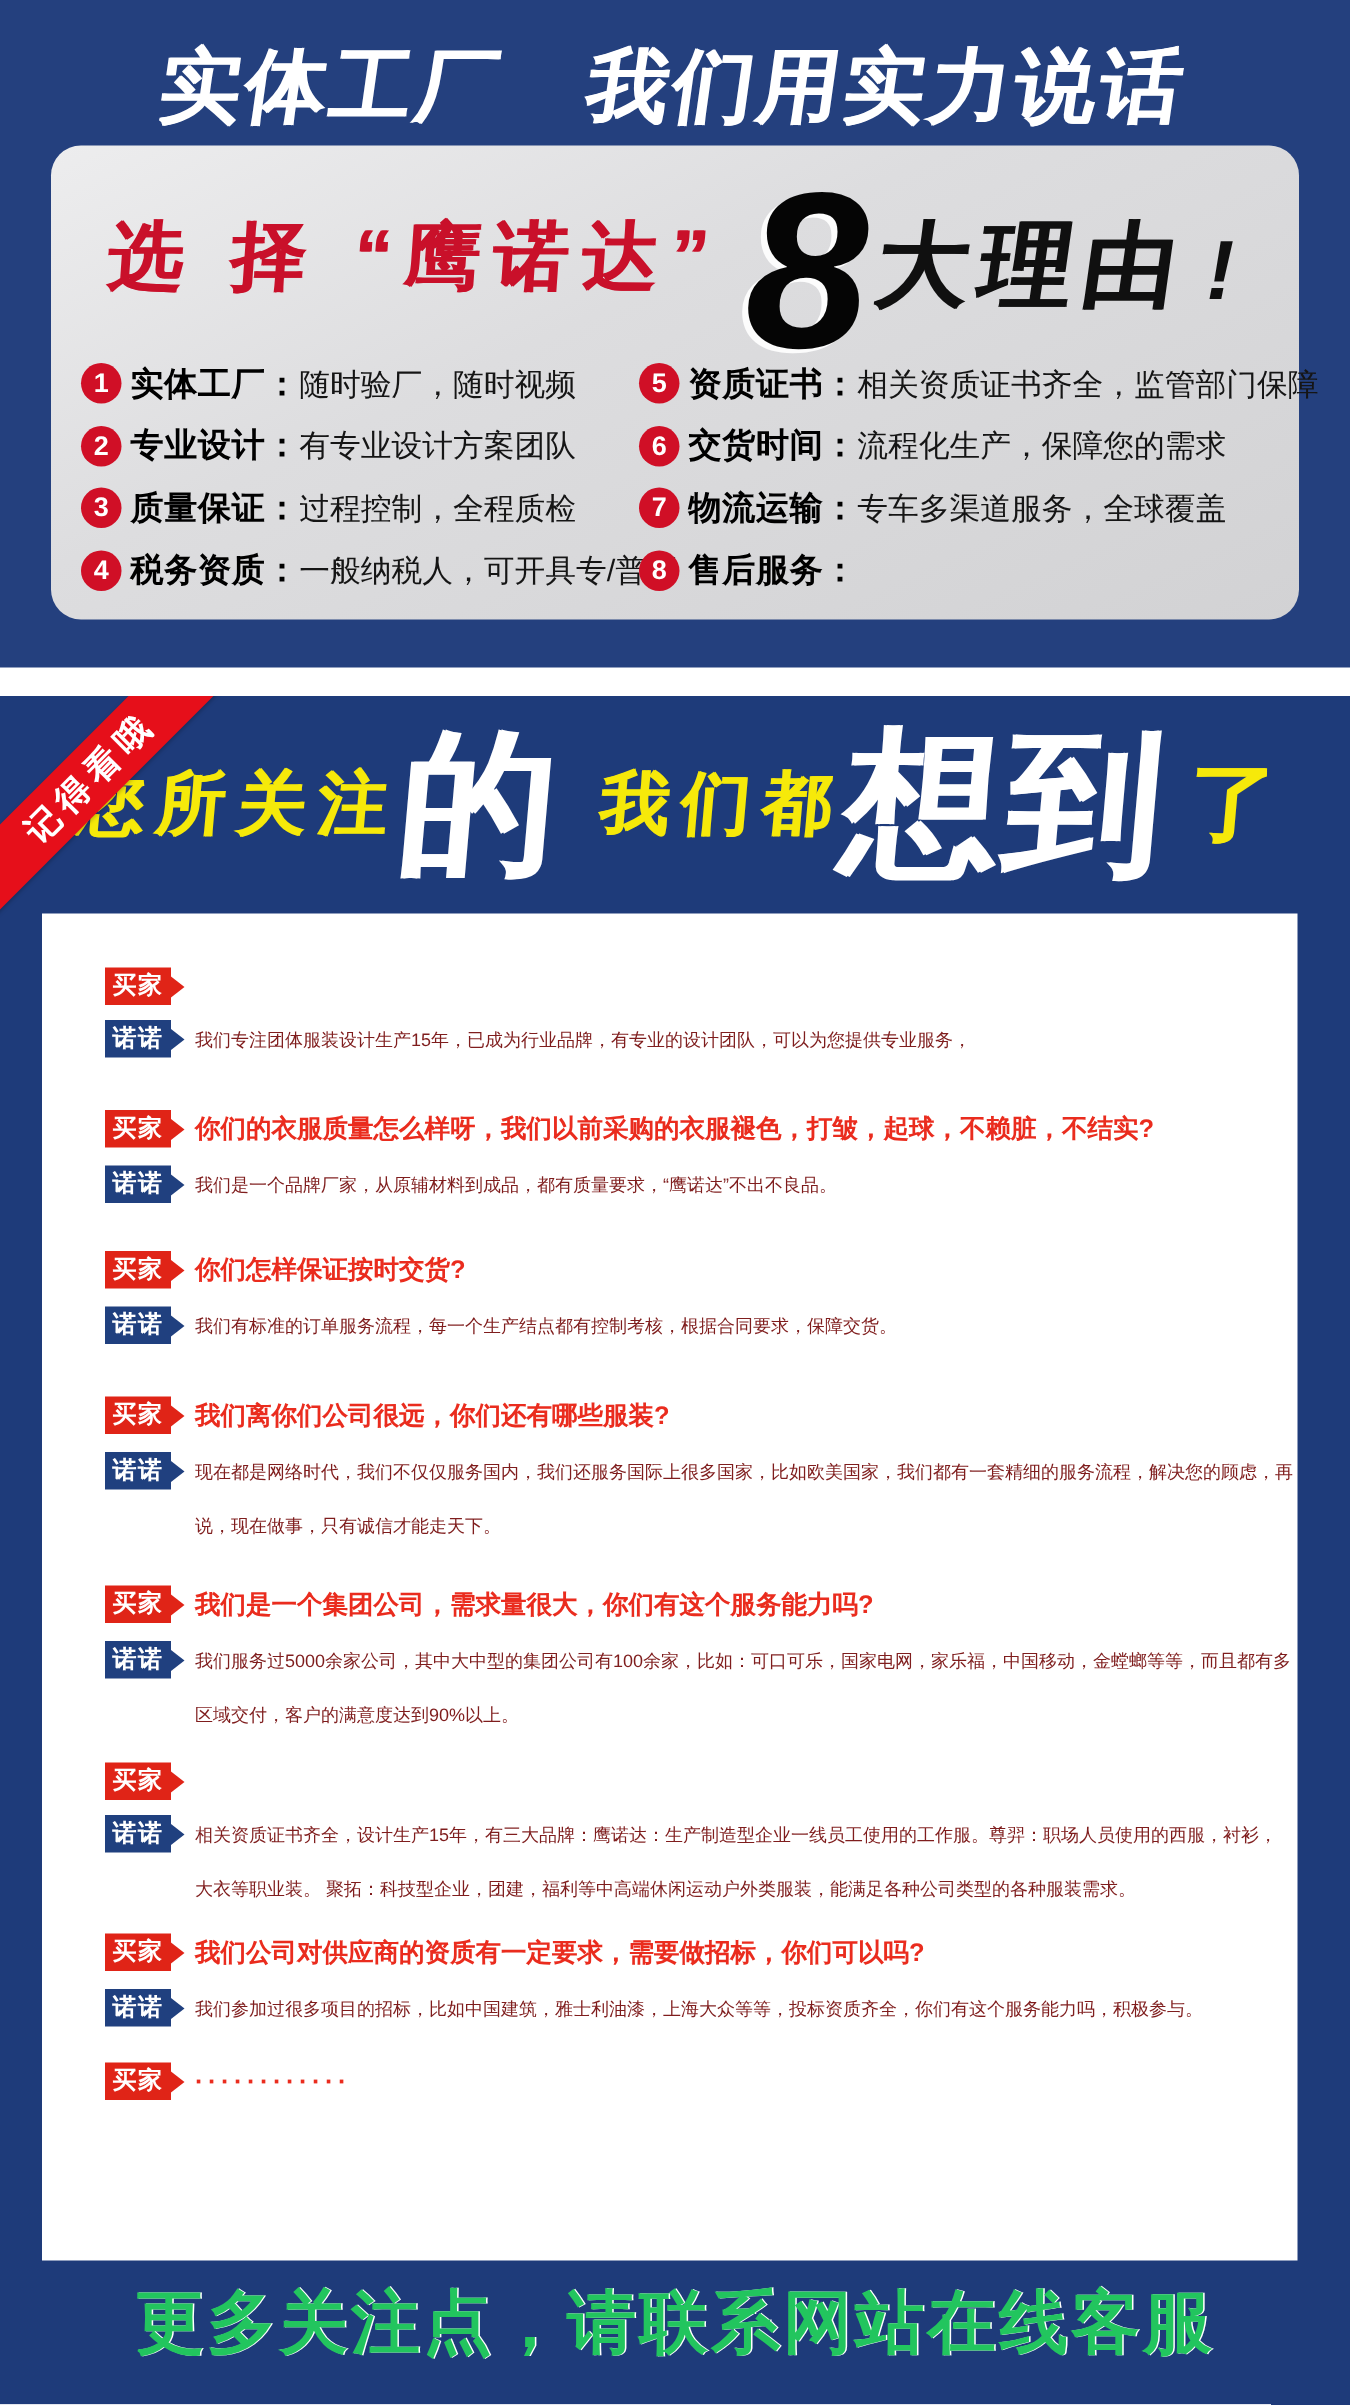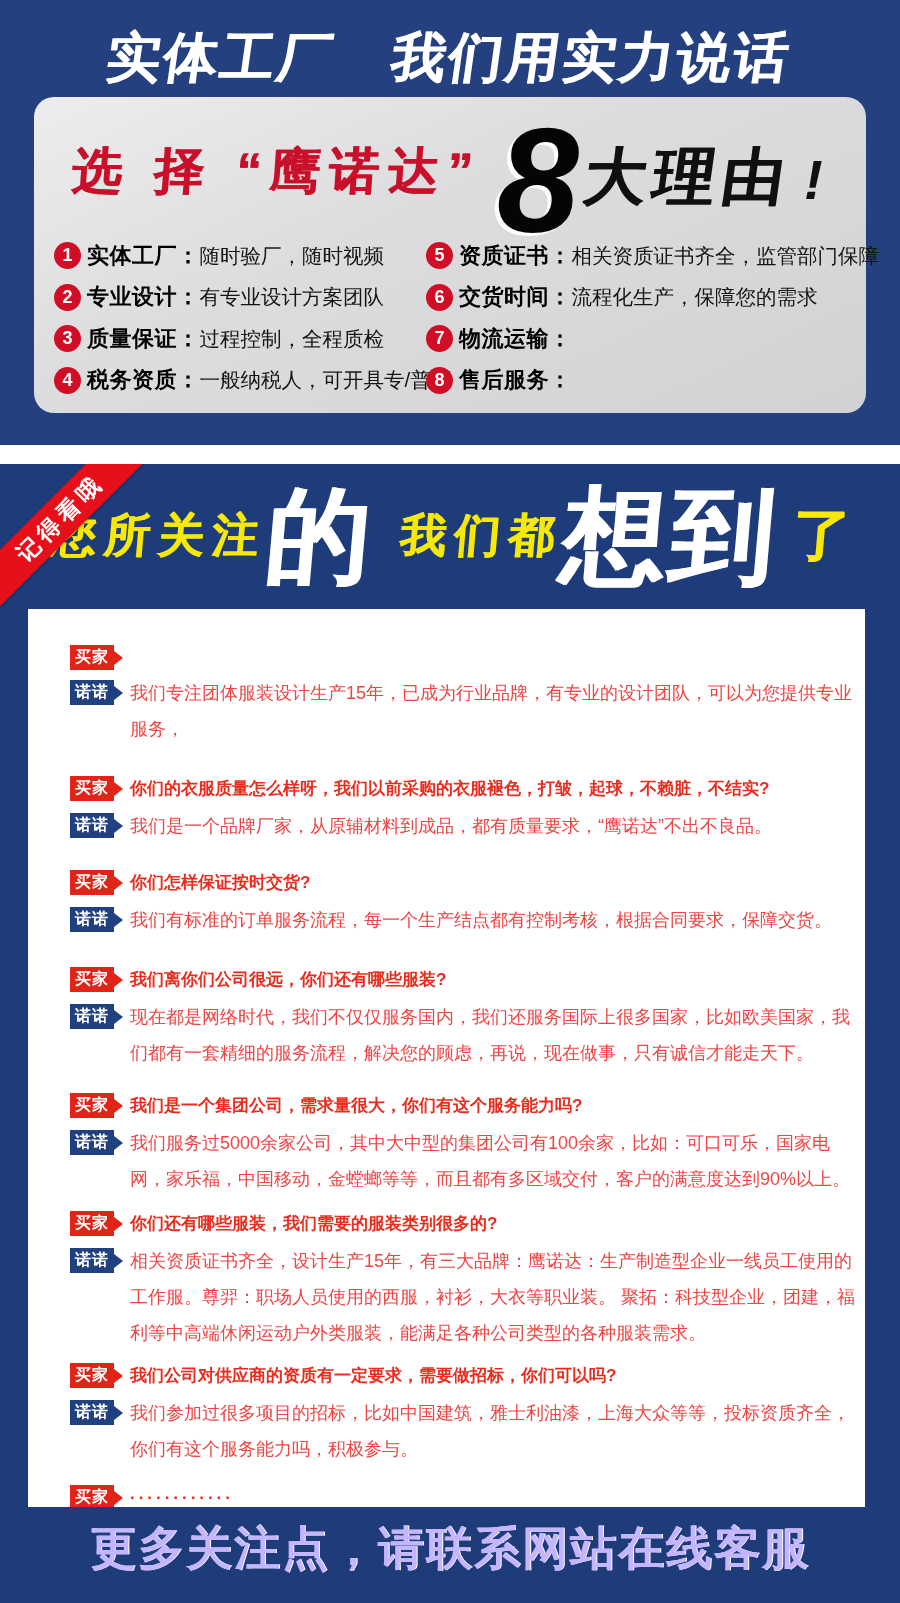--- a/index.html
+++ b/index.html
@@ -116,29 +116,29 @@
   }
   .tag-buyer{background:var(--red-tag);}
   .tag-buyer::after{border-left-color:var(--red-tag);}
   .tag-seller{background:#20407f;}
   .tag-seller::after{border-left-color:#20407f;}
   .q-text{
     margin-left:16px;color:var(--red-text);font-size:17px;font-weight:700;
     line-height:29px;max-width:732px;
   }
   .a-text{
-    margin-left:16px;color:#ef4444;font-size:18px;font-weight:500;
+    margin-left:16px;color:#7f1d1d;font-size:12px;font-weight:500;
     line-height:36px;max-width:732px;margin-top:-3px;
   }
   .dots{letter-spacing:3px;font-weight:800;}
 
   
   .footer-caption{
     position:absolute;left:0;right:0;top:1054px;height:70px;
-    text-align:center;color:#c4b5fd;font-size:46px;font-weight:900;
+    text-align:center;color:#22c55e;font-size:46px;font-weight:900;
     letter-spacing:2px;text-shadow:1px 0 0 #fff;white-space:nowrap;
   }
 </style>
 </head>
 <body>
 
 <div class="page">
 
   <section class="top">
     <div class="top-title">实体工厂　我们用实力说话</div>
@@ -178,20 +178,21 @@
           <span class="rdesc">相关资质证书齐全，监管部门保障</span>
         </div>
         <div class="reason">
           <span class="num">6</span>
           <span class="rlabel">交货时间：</span>
           <span class="rdesc">流程化生产，保障您的需求</span>
         </div>
         <div class="reason">
           <span class="num">7</span>
           <span class="rlabel">物流运输：</span>
+          <span class="rdesc">专车多渠道服务，全球覆盖</span>
         </div>
         <div class="reason">
           <span class="num">8</span>
           <span class="rlabel">售后服务：</span>
         </div>
       </div>
     </div>
   </section>
 
   <div class="white-strip"></div>
@@ -284,21 +285,20 @@
             </span>
           <div class="a-text">我们服务过5000余家公司，其中大中型的集团公司有100余家，比如：可口可乐，国家电网，家乐福，中国移动，金螳螂等等，而且都有多区域交付，客户的满意度达到90%以上。</div>
         </div>
       </div>
 
       <div class="qa m6">
         <div class="row q-row">
           <span class="tag tag-buyer">
               <span>买家</span>
             </span>
-          <div class="q-text">你们还有哪些服装，我们需要的服装类别很多的?</div>
         </div>
         <div class="row a-row">
           <span class="tag tag-seller">
               <span>诺诺</span>
             </span>
           <div class="a-text">相关资质证书齐全，设计生产15年，有三大品牌：鹰诺达：生产制造型企业一线员工使用的工作服。尊羿：职场人员使用的西服，衬衫，大衣等职业装。 聚拓：科技型企业，团建，福利等中高端休闲运动户外类服装，能满足各种公司类型的各种服装需求。</div>
         </div>
       </div>
 
       <div class="qa m7">

